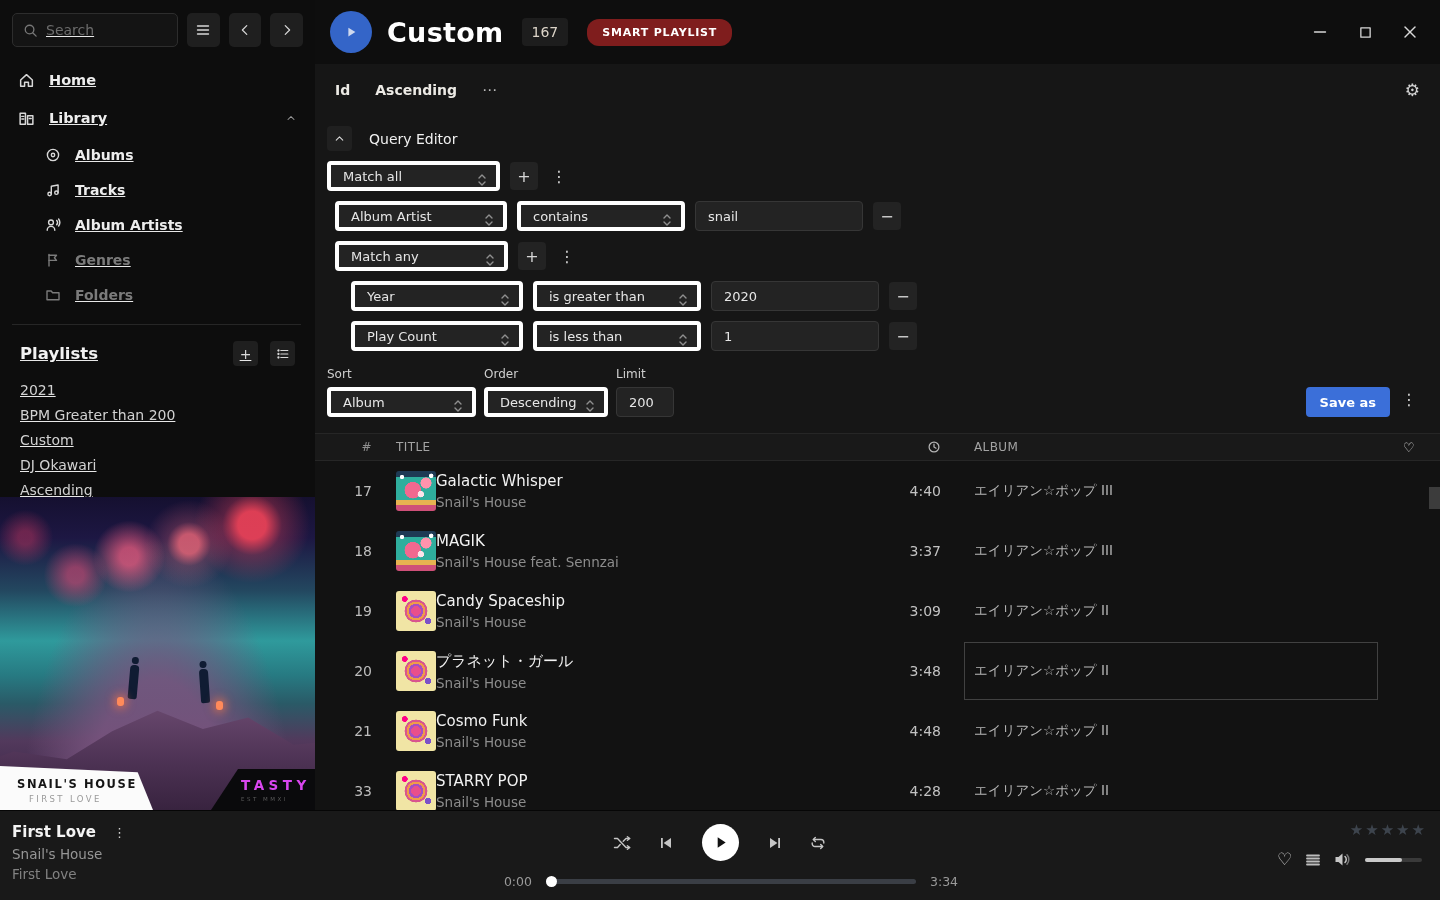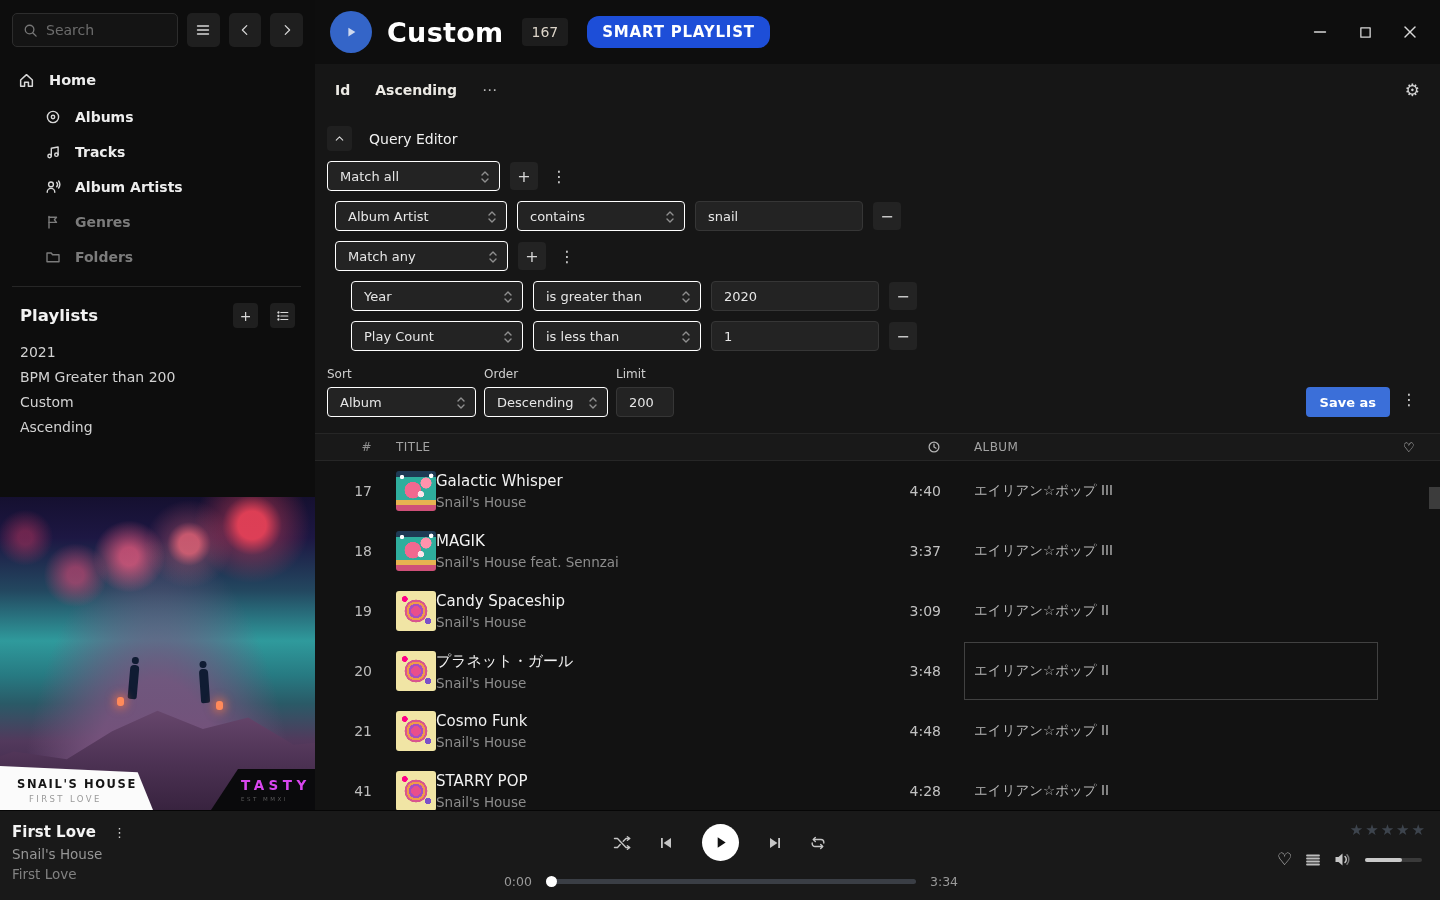--- a/index.html
+++ b/index.html
@@ -6,21 +6,21 @@
   html,body { background:#000; }
   .app {
     position:relative; width:1440px; height:900px; overflow:hidden;
     background:#161616; color:#e8e8e8;
     font-family:"DejaVu Sans","Liberation Sans",sans-serif; font-size:14px;
   }
   svg { display:block; }
   .stroke { stroke:#d8d8d8; fill:none; stroke-width:1.4; stroke-linecap:round; stroke-linejoin:round; }
 
   
-  .sidebar { position:absolute; left:0; top:0; width:315px; height:810px; background:#0d0d0d; z-index:2; }
+  .sidebar { position:absolute; left:0; top:0; width:315px; height:810px; background:#0d0d0d; z-index:2;text-decoration:underline; }
   .search-row { display:flex; gap:9px; padding:13px 12px 0 12px; align-items:center; }
   .search-box { width:167px; height:34px; background:#141414; border:1px solid #2d2d2d; border-radius:5px;
                 display:flex; align-items:center; gap:8px; padding:0 10px; }
   .search-box input { background:transparent; border:none; outline:none; color:#cfcfcf; font-size:14px; width:110px;
                       font-family:inherit; }
   .search-box input::placeholder { color:#6c6c6c; }
   .icon-btn { width:33px; height:34px; background:#1f1f1f; border-radius:5px; display:flex; align-items:center; justify-content:center; cursor:pointer; }
   .nav { margin-top:14px; padding:0 14px 0 18px; }
   .nav-row { display:flex; align-items:center; gap:14px; height:38px; font-weight:bold; font-size:14.5px; color:#ededed; cursor:pointer; }
   .nav-row .chev-end { margin-left:auto; margin-right:4px; }
@@ -62,37 +62,37 @@
     clip-path:polygon(26% 0,100% 0,100% 100%,0 100%); padding:8px 0 0 30px; }
   .bb-label { font-size:13.5px; letter-spacing:4.5px; color:#d946ef; font-weight:bold; }
   .bb-sub { font-size:5.5px; letter-spacing:2.5px; color:#5c5c5c; margin-top:3px; }
 
   
   .main { position:absolute; left:315px; top:0; width:1125px; height:810px; background:#161616; }
   .main-titlebar { height:64px; background:#0e0e0e; display:flex; align-items:center; padding:0 14px 0 15px; }
   .play-circle { width:42px; height:42px; border-radius:50%; background:#3465c8; display:flex; align-items:center; justify-content:center; cursor:pointer; }
   .page-title { font-size:27px; font-weight:800; color:#fff; margin-left:15px; letter-spacing:.3px; }
   .count-badge { margin-left:18px; background:#1d1d1d; border-radius:4px; padding:6px 10px; font-size:14px; color:#dcd4c8; }
-  .smart-badge { margin-left:19px; background:#1d4ed8; border-radius:12px; padding:7px 15px; font-size:15px; font-weight:bold;
+  .smart-badge { margin-left:19px; background:#7f1d1d; border-radius:12px; padding:7px 15px; font-size:11px; font-weight:bold;
                  letter-spacing:.8px; color:#fff; }
   .win-controls { margin-left:auto; display:flex; gap:31px; align-items:center; padding-right:9px; }
   .win-btn { width:14px; height:14px; display:flex; align-items:center; justify-content:center; cursor:pointer; }
 
   .filter-row { height:52px; display:flex; align-items:center; gap:25px; padding:0 20px; }
   .filter-btn { font-weight:bold; font-size:14px; color:#eceae5; cursor:pointer; }
   .more-h { color:#b9b9b9; font-size:15px; letter-spacing:1px; cursor:pointer; }
   .gear { margin-left:auto; font-size:17px; color:#d3d3d3; cursor:pointer; }
 
   .qe { padding:10px 20px 0 12px; }
   .qe-head { display:flex; align-items:center; gap:17px; height:25px; }
   .collapse-btn { width:25px; height:25px; background:#202020; border-radius:4px; display:flex; align-items:center; justify-content:center; cursor:pointer; }
   .qe-title { font-size:14px; color:#f0f0f0; }
   .qe-row { display:flex; align-items:center; gap:10px; margin-top:10px; }
   .ind-1 { margin-left:8px; } .ind-2 { margin-left:24px; }
-  .sel { position:relative; height:30px; background:#232323; border:1px solid #ffffff; border-radius:4px;
+  .sel { position:relative; height:30px; background:#232323; border:4px solid #ffffff; border-radius:4px;
          display:flex; align-items:center; padding:0 28px 0 12px; font-size:13px; color:#e6e6e6; cursor:pointer; }
   .sel .caret { position:absolute; right:8px; top:7px; }
   .inp { height:30px; background:#232323; border:1px solid #363636; border-radius:4px; display:flex; align-items:center;
          padding:0 12px; font-size:13px; color:#e6e6e6; }
   .w-match { width:173px; } .w-field { width:172px; } .w-op { width:168px; } .w-val { width:168px; }
   .sq-btn { width:28px; height:28px; background:#232323; border-radius:4px; display:flex; align-items:center; justify-content:center;
             font-size:16px; color:#d6d6d6; cursor:pointer; }
   .dots-v { color:#cfcfcf; font-size:16px; padding:0 3px; cursor:pointer; }
 
   .sort-row { display:flex; align-items:flex-end; gap:8px; padding:16px 20px 0 12px; }
@@ -192,20 +192,33 @@
       </div>
     </div>
 
     <nav class="nav">
       <div class="nav-row">
         <svg class="stroke" width="17" height="17" viewBox="0 0 16 16">
           <path d="M2.5 7.5 L8 2.5 L13.5 7.5 V13.5 H9.8 V9.6 H6.2 V13.5 H2.5 Z"></path>
         </svg>
         <span>Home</span>
       </div>
+      <div class="nav-row">
+        <svg class="stroke" width="17" height="17" viewBox="0 0 16 16">
+          <rect x="2" y="3" width="5" height="10.5"></rect>
+            <rect x="9" y="5.5" width="5" height="8"></rect>
+          <line x1="3.6" y1="6" x2="5.4" y2="6"></line>
+            <line x1="3.6" y1="8.5" x2="5.4" y2="8.5"></line>
+            <line x1="10.6" y1="8" x2="12.4" y2="8"></line>
+        </svg>
+        <span>Library</span>
+        <svg class="stroke chev-end" width="12" height="12" viewBox="0 0 16 16" style="stroke:#9a9a9a;">
+          <polyline points="4 10 8 6 12 10"></polyline>
+        </svg>
+      </div>
 
       <div class="nav-sub">
         <svg class="stroke" width="16" height="16" viewBox="0 0 16 16">
           <circle cx="8" cy="8" r="5.6"></circle>
             <circle cx="8" cy="8" r="1.7"></circle>
         </svg>
         <span>Albums</span>
       </div>
       <div class="nav-sub">
         <svg class="stroke" width="16" height="16" viewBox="0 0 16 16">
@@ -256,20 +269,21 @@
               <circle cx="2.8" cy="8" r="0.6"></circle>
               <circle cx="2.8" cy="12" r="0.6"></circle>
           </svg>
         </div>
       </div>
     </div>
     <div class="pl-list">
       <div class="pl-item">2021</div>
       <div class="pl-item">BPM Greater than 200</div>
       <div class="pl-item">Custom</div>
+      <div class="pl-item">DJ Okawari</div>
       <div class="pl-item">Ascending</div>
     </div>
 
     <div class="album-art">
       <div class="rocks"></div>
       <div class="fig fig-l"></div>
       <div class="fig fig-r"></div>
       <div class="lantern lan-l"></div>
       <div class="lantern lan-r"></div>
       <div class="banner-white">
@@ -538,21 +552,21 @@
             <div class="c-title">Cosmo Funk</div>
             <div class="c-artist">Snail's House</div>
           </div>
         </div>
         <div class="c-dur">4:48</div>
         <div class="c-album">エイリアン☆ポップ II</div>
         <div></div>
       </div>
 
       <div class="tgrid trow">
-        <div class="c-num">41</div>
+        <div class="c-num">33</div>
         <div class="c-main">
           <div class="cover cover-b"></div>
           <div>
             <div class="c-title">STARRY POP</div>
             <div class="c-artist">Snail's House</div>
           </div>
         </div>
         <div class="c-dur">4:28</div>
         <div class="c-album">エイリアン☆ポップ II</div>
         <div></div>

